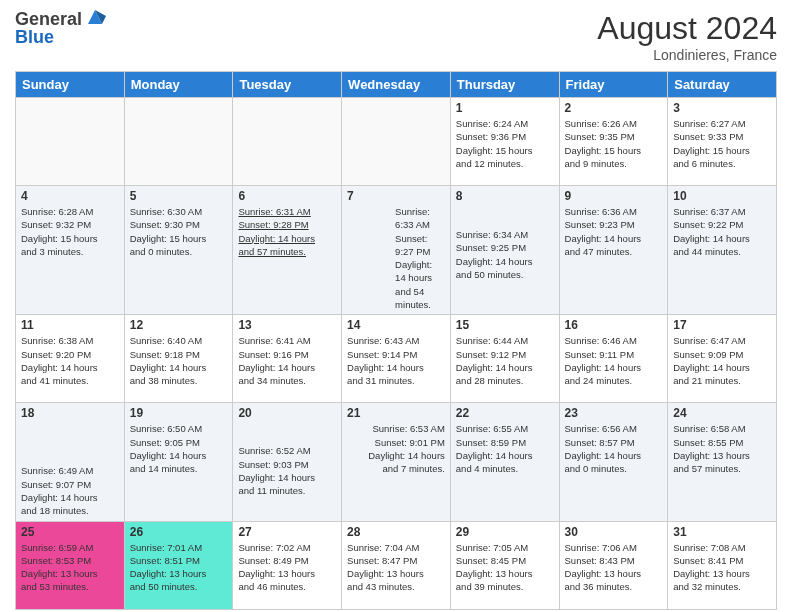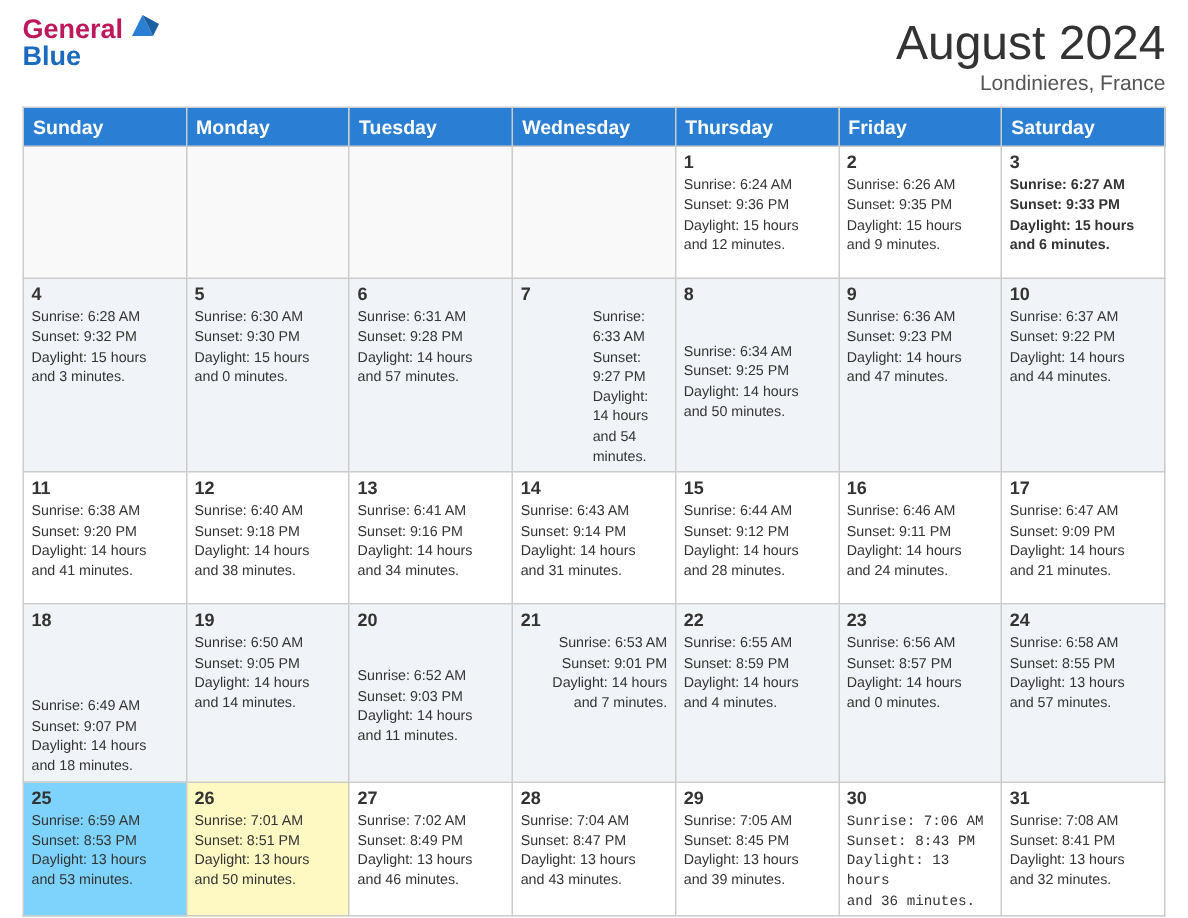--- a/index.html
+++ b/index.html
@@ -28,21 +28,21 @@
       align-items: center;
     }
     .logo-text {
       display: flex;
       flex-direction: column;
       line-height: 1;
     }
     .logo-general {
       font-size: 18px;
       font-weight: bold;
-      color: #be185d;
+      color: #404040;
     }
     .logo-blue {
       font-size: 18px;
       font-weight: bold;
       color: #1a6abf;
     }
     .title-area {
       text-align: right;
     }
     .month-title {
@@ -151,21 +151,21 @@
           </td>
           <td style="background: rgb(255, 255, 255);">
             <span class="day-number">2</span>
             <div class="day-info" style="white-space: pre-line;">Sunrise: 6:26 AM
 Sunset: 9:35 PM
 Daylight: 15 hours
 and 9 minutes.</div>
           </td>
           <td style="background: rgb(255, 255, 255);">
             <span class="day-number">3</span>
-            <div class="day-info" style="white-space: pre-line; font-weight: bold;">Sunrise: 6:27 AM
+            <div class="day-info" style="white-space: pre-line;">Sunrise: 6:27 AM
 Sunset: 9:33 PM
 Daylight: 15 hours
 and 6 minutes.</div>
           </td>
         </tr>
         <tr>
           <td style="background: rgb(240, 244, 248);">
             <span class="day-number">4</span>
             <div class="day-info" style="white-space: pre-line;">Sunrise: 6:28 AM
 Sunset: 9:32 PM
@@ -174,21 +174,21 @@
           </td>
           <td style="background: rgb(240, 244, 248);">
             <span class="day-number">5</span>
             <div class="day-info" style="white-space: pre-line;">Sunrise: 6:30 AM
 Sunset: 9:30 PM
 Daylight: 15 hours
 and 0 minutes.</div>
           </td>
           <td style="background: rgb(240, 244, 248);">
             <span class="day-number">6</span>
-            <div class="day-info" style="white-space: pre-line;">Sunrise: 6:31 AM
+            <div class="day-info" style="white-space: pre-line; text-decoration: underline;">Sunrise: 6:31 AM
 Sunset: 9:28 PM
 Daylight: 14 hours
 and 57 minutes.</div>
           </td>
           <td style="background: rgb(240, 244, 248);">
             <span class="day-number">7</span>
             <div class="day-info" style="white-space: pre-line; margin-left: 48px;">Sunrise: 6:33 AM
 Sunset: 9:27 PM
 Daylight: 14 hours
 and 54 minutes.</div>
@@ -311,28 +311,28 @@
           </td>
           <td style="background: rgb(240, 244, 248);">
             <span class="day-number">24</span>
             <div class="day-info" style="white-space: pre-line;">Sunrise: 6:58 AM
 Sunset: 8:55 PM
 Daylight: 13 hours
 and 57 minutes.</div>
           </td>
         </tr>
         <tr>
-          <td style="background: #7dd3fc;">
+          <td style="background: #ec4899;">
             <span class="day-number">25</span>
             <div class="day-info" style="white-space: pre-line;">Sunrise: 6:59 AM
 Sunset: 8:53 PM
 Daylight: 13 hours
 and 53 minutes.</div>
           </td>
-          <td style="background: #fef9c3;">
+          <td style="background: #5eead4;">
             <span class="day-number">26</span>
             <div class="day-info" style="white-space: pre-line;">Sunrise: 7:01 AM
 Sunset: 8:51 PM
 Daylight: 13 hours
 and 50 minutes.</div>
           </td>
           <td style="background: rgb(255, 255, 255);">
             <span class="day-number">27</span>
             <div class="day-info" style="white-space: pre-line;">Sunrise: 7:02 AM
 Sunset: 8:49 PM
@@ -348,21 +348,21 @@
           </td>
           <td style="background: rgb(255, 255, 255);">
             <span class="day-number">29</span>
             <div class="day-info" style="white-space: pre-line;">Sunrise: 7:05 AM
 Sunset: 8:45 PM
 Daylight: 13 hours
 and 39 minutes.</div>
           </td>
           <td style="background: rgb(255, 255, 255);">
             <span class="day-number">30</span>
-            <div class="day-info" style="white-space: pre-line; font-family: Liberation Mono, monospace;">Sunrise: 7:06 AM
+            <div class="day-info" style="white-space: pre-line;">Sunrise: 7:06 AM
 Sunset: 8:43 PM
 Daylight: 13 hours
 and 36 minutes.</div>
           </td>
           <td style="background: rgb(255, 255, 255);">
             <span class="day-number">31</span>
             <div class="day-info" style="white-space: pre-line;">Sunrise: 7:08 AM
 Sunset: 8:41 PM
 Daylight: 13 hours
 and 32 minutes.</div>

